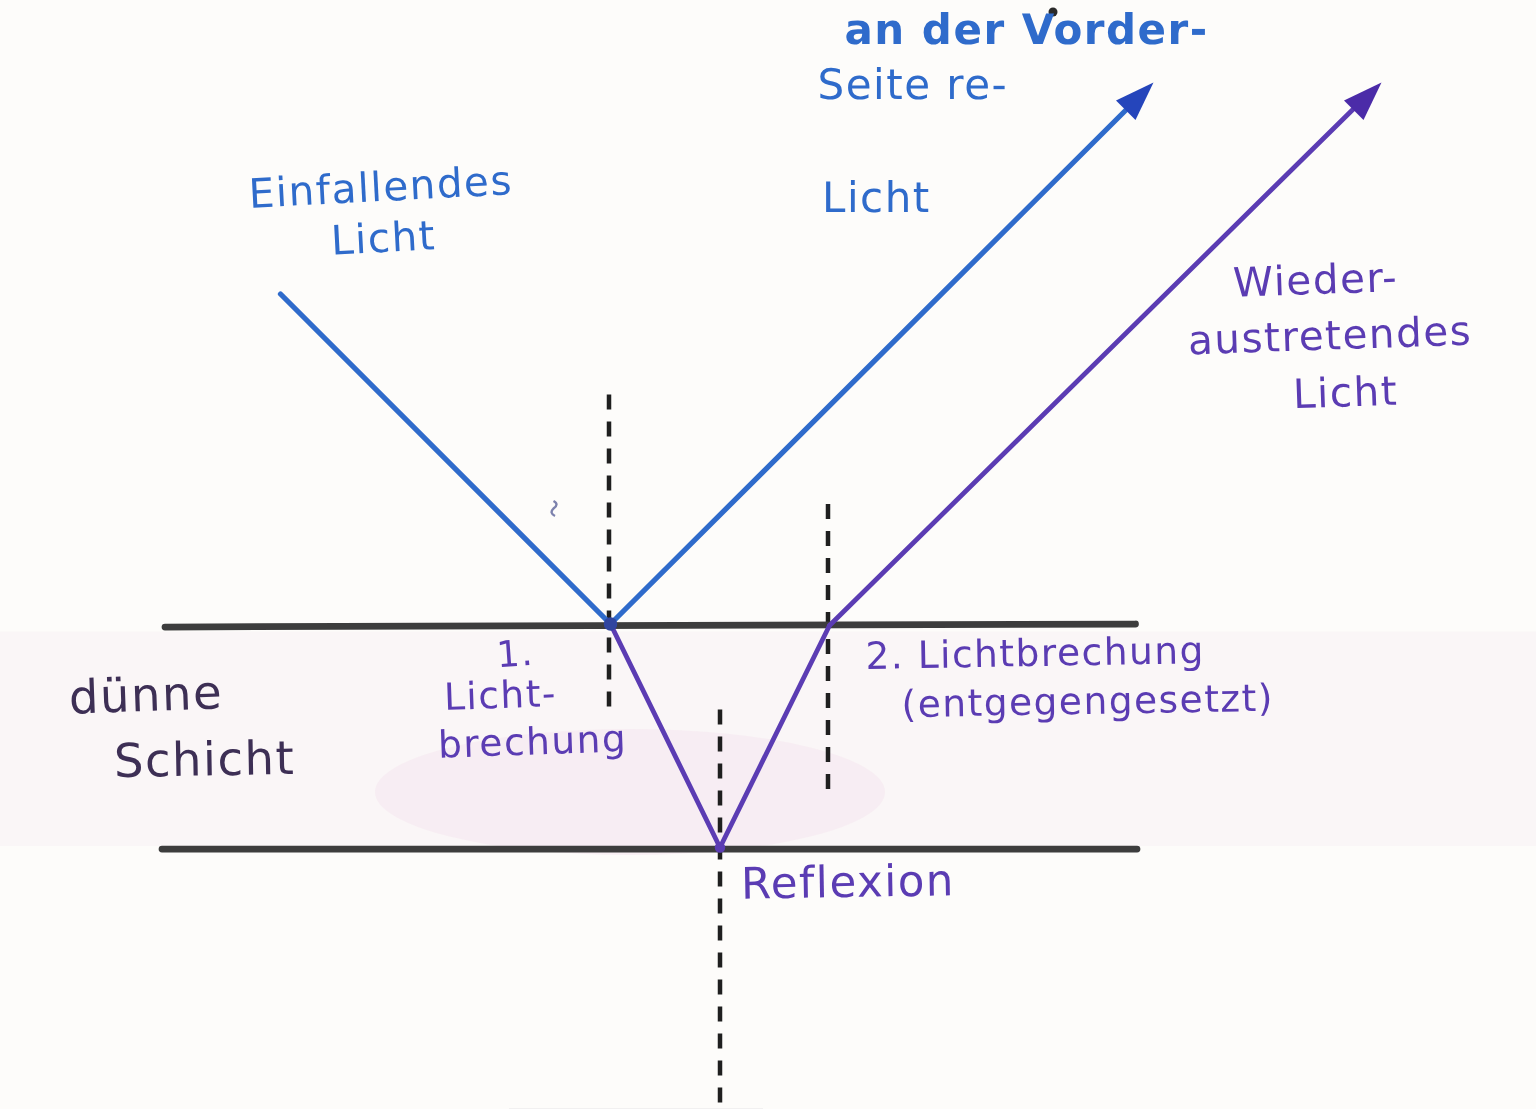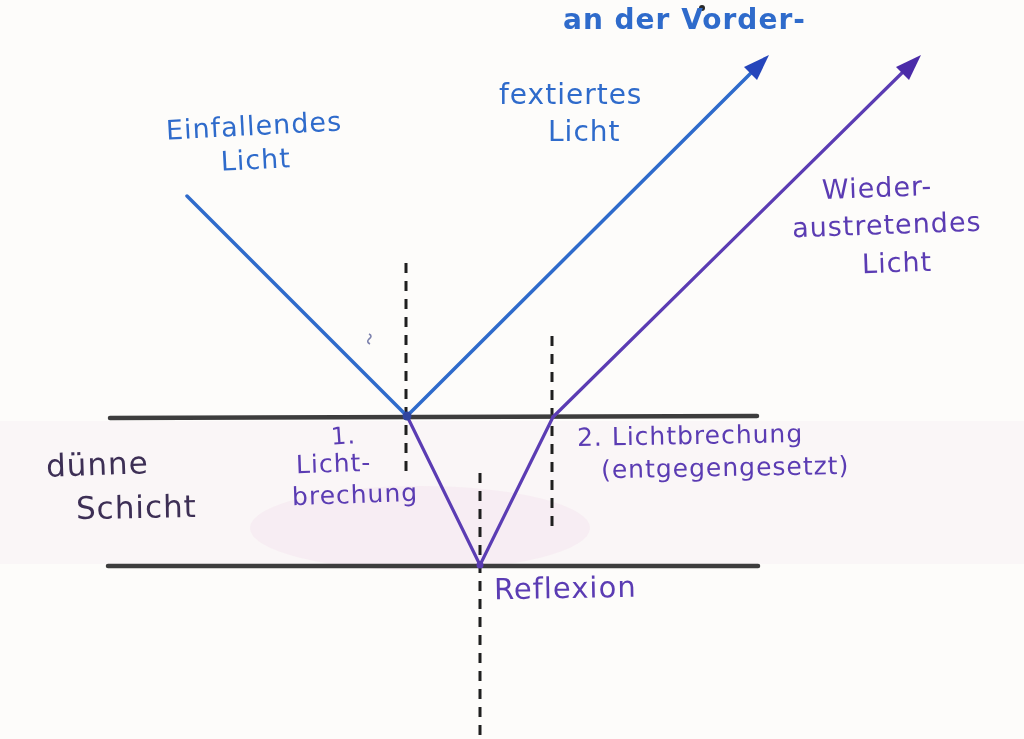--- a/index.html
+++ b/index.html
@@ -97,21 +97,21 @@
     <circle cx="702" cy="8" r="3" fill="#2a2a2a"></circle>
     <path d="M 369 334 q 4 2 0 5 q -3 3 1 5" stroke="#7d82ad" stroke-width="1.6" fill="none"></path>
   </svg>
 
   <div class="hand blue lbl-incident">
     <span class="line">Einfallendes</span>
     <span class="line">Licht</span>
   </div>
 
   <span class="hand blue fr-l1">an der Vorder-</span>
-  <span class="hand blue fr-l3">fextiertes</span>
+  <span class="hand blue fr-l2">Seite re-</span>
   <span class="hand blue fr-l4">Licht</span>
 
   <span class="hand purple re-l1">Wieder-</span>
   <span class="hand purple re-l2">austretendes</span>
   <span class="hand purple re-l3">Licht</span>
 
   <span class="hand purple r1-l1">1.</span>
   <span class="hand purple r1-l2">Licht-</span>
   <span class="hand purple r1-l3">brechung</span>
 

